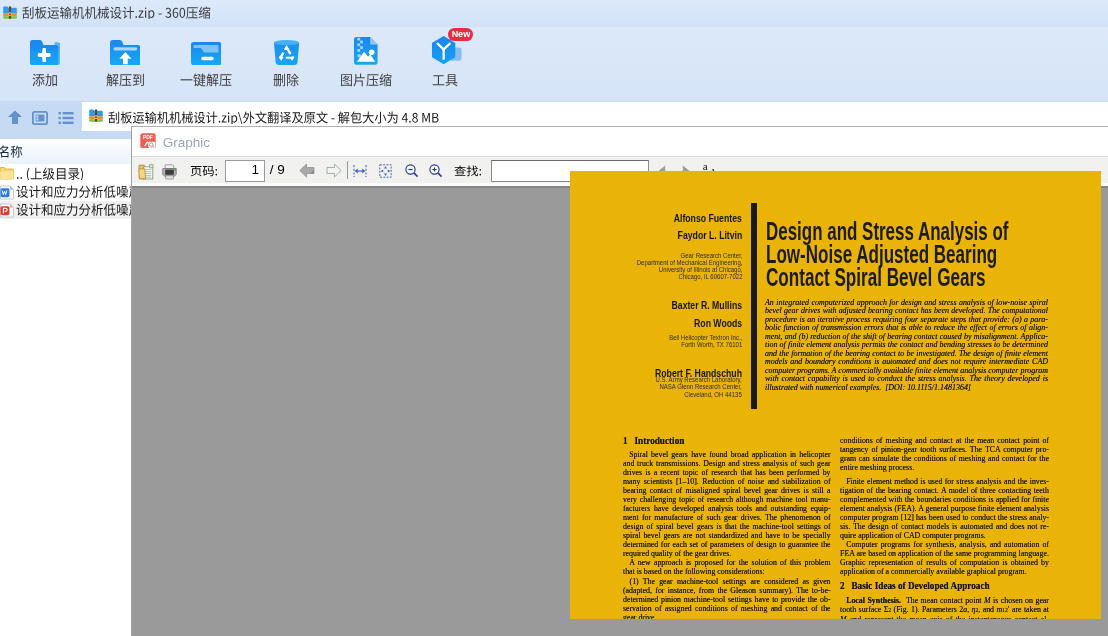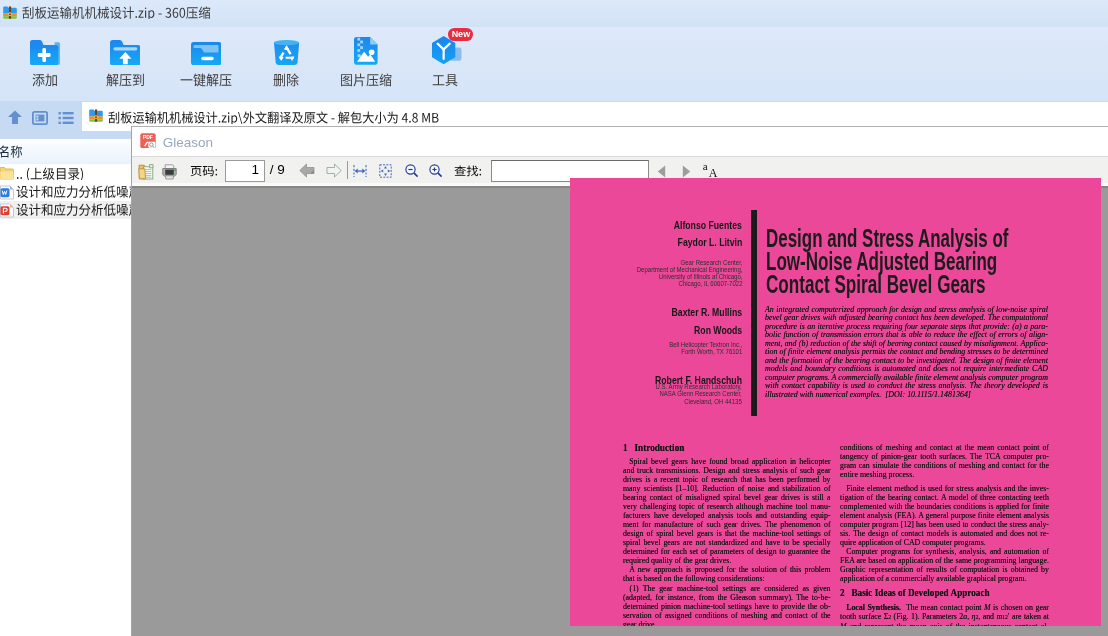--- a/index.html
+++ b/index.html
@@ -10,21 +10,21 @@
 #addrrow{left:0;top:101px;width:1108px;height:38px;background:#c6daf3}
 #addrfield{position:absolute;left:82px;top:0.5px;width:1026px;height:29.5px;background:#fff}
 #hdrrow{left:0;top:139px;width:131px;height:25px;background:linear-gradient(#fdfeff,#e9f2fc)}
 #listpanel{left:0;top:164px;width:131px;height:472px;background:#fff}
 .lrow{position:absolute;left:0;width:131px;height:18.5px;overflow:hidden;white-space:nowrap}
 #pdfwin{left:131px;top:126px;width:977px;height:510px;background:#9a9a9a;border-left:1.3px solid #a3a3a3;border-top:1.2px solid #b0b0b0}
 #pdftitle{position:absolute;left:0;top:0;width:977px;height:30px;background:#fff;border-bottom:1px solid #dadada}
 #pdftools{position:absolute;left:0;top:30px;width:977px;height:25.7px;background:#f1f1ef}
 #pdftoolsedge{position:absolute;left:0;top:55.7px;width:977px;height:5.7px;background:#fafaf9;border-bottom:2.4px solid #868686}
 .pt{position:absolute}
-#paper{position:absolute;left:437.7px;top:51px;width:530.9px;height:447.5px;background:#ec4899;overflow:hidden}
+#paper{position:absolute;left:437.7px;top:44px;width:530.9px;height:447.5px;background:#eab308;overflow:hidden}
 #paper .ln{text-align:justify;text-align-last:justify}
 #paper .lnl{text-align:left;text-align-last:left}
 .ser{font-family:"Liberation Serif",serif;color:#141414;text-shadow:0 0 0.45px rgba(20,20,20,0.75)}
 .abs{font-style:italic}
 .au{font-family:"Liberation Sans",sans-serif;font-weight:bold;color:#161616;white-space:nowrap;transform:scaleX(0.75);transform-origin:right top;position:absolute;right:358.5px;line-height:1}
 .af{font-family:"Liberation Sans",sans-serif;color:#2e2e2e;white-space:nowrap;transform:scaleX(0.90);transform-origin:right top;position:absolute;right:358.5px;text-align:right;font-size:6.7px;line-height:7.08px}
 .ttl{font-weight:bold;white-space:nowrap;position:absolute;left:196.5px;line-height:1;font-size:26px;color:#1c1c1c;transform-origin:left top}
 </style></head><body>
 <svg width="0" height="0" style="position:absolute">
     <defs>
@@ -399,21 +399,21 @@
     <div id="pdftools"></div>
     <div id="pdftoolsedge"></div>
     <svg class="pt" style="left:8.2px;top:5.6px" width="16" height="15.5" viewBox="0 0 16 15.5">
 <rect x="0.3" y="0.3" width="15.4" height="14.9" rx="2" fill="#ec6156"></rect>
 <text x="7.9" y="5.8" font-family="Liberation Sans" font-size="5" font-weight="bold" fill="#fff" text-anchor="middle">PDF</text>
 <path d="M7.8 8.6 L4.6 13.2" stroke="#fff" stroke-width="1.3"></path>
 <rect x="8.3" y="8.8" width="7" height="6" rx="1" fill="#fff"></rect>
 <circle cx="11.4" cy="11.6" r="1.7" fill="none" stroke="#8a8a8a" stroke-width="0.9"></circle>
 <path d="M12.6 12.8 L14 14.2" stroke="#8a8a8a" stroke-width="0.9"></path>
 </svg>
-    <div class="pt" style="left:30.7px;top:7.8px;font-size:13.5px;color:#98a8ba">Gleason</div>
+    <div class="pt" style="left:30.7px;top:7.8px;font-size:13.5px;color:#98a8ba">Graphic</div>
     <svg class="pt" style="left:6.4px;top:35.8px" width="17" height="18" viewBox="0 0 17 18">
 <path d="M1 2.2 L6.2 2.2 L7 3.6 L7.4 15.8 L1.4 15.8 Z" fill="#edc161" stroke="#a8832d" stroke-width="0.8"></path>
 <rect x="5.4" y="3.8" width="9.4" height="12.2" fill="#fbfdfa" stroke="#7a9a6a" stroke-width="0.8"></rect>
 <path d="M11.6 1.6 h3.4 v3.2 h-3.4 Z" fill="#e9efe2" stroke="#7a9a6a" stroke-width="0.8"></path>
 <g stroke="#a9b6a9" stroke-width="0.9">
         <path d="M6.8 6.4 h6.6"></path>
         <path d="M6.8 8.4 h6.6"></path>
         <path d="M6.8 10.4 h6.6"></path>
         <path d="M6.8 12.4 h6.6"></path>
         <path d="M6.8 14.2 h6.6"></path>

